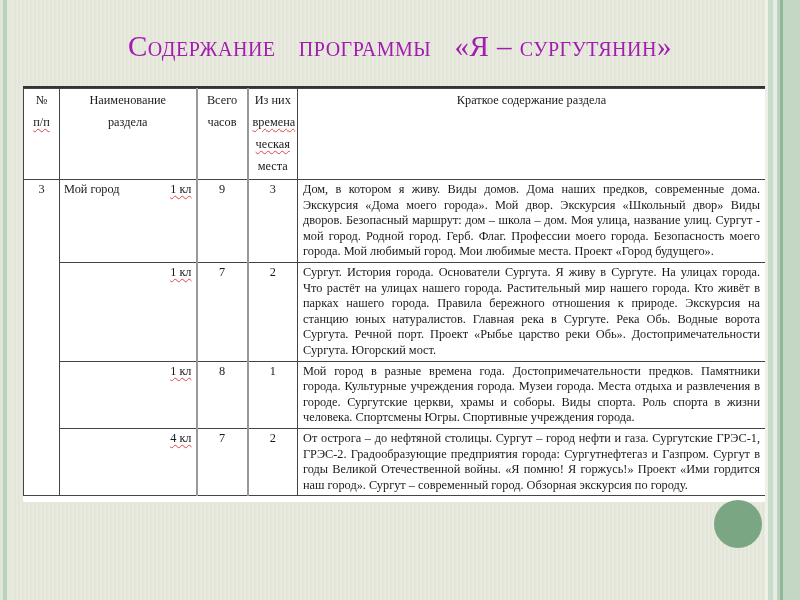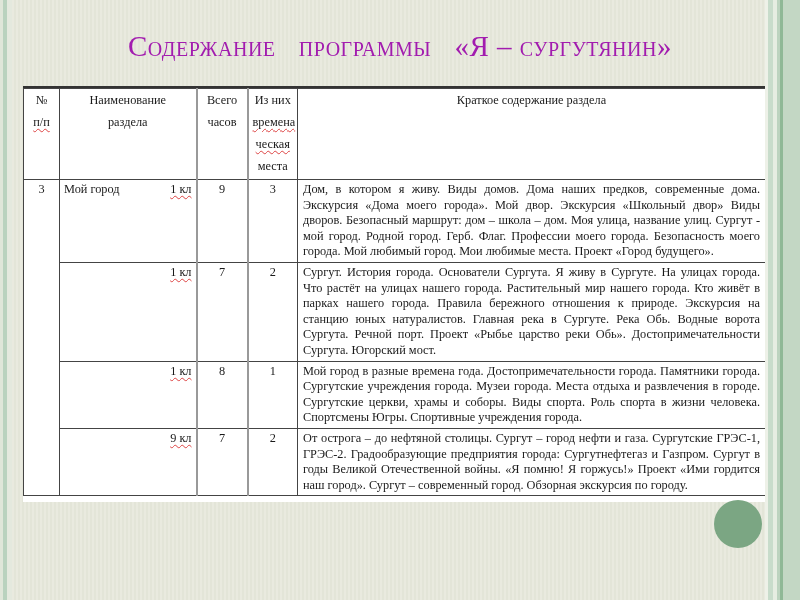--- a/index.html
+++ b/index.html
@@ -114,25 +114,25 @@
         <td class="hrs c3">7</td>
         <td class="hrs c4">2</td>
         <td class="desc c5">Сургут. История города. Основатели Сургута. Я живу в Сургуте.  На улицах города. Что растёт на улицах нашего города. Растительный мир нашего города. Кто живёт в парках нашего города. Правила бережного отношения к природе. Экскурсия на станцию юных натуралистов. Главная река в Сургуте. Река Обь. Водные ворота Сургута. Речной порт. Проект «Рыбье царство реки Обь». Достопримечательности Сургута. Югорский мост.</td>
       </tr>
       <tr>
         <td class="c2 grade">
           <span class="squig">1 кл</span>
         </td>
         <td class="hrs c3">8</td>
         <td class="hrs c4">1</td>
-        <td class="desc c5">Мой город в разные времена года. Достопримечательности города. Памятники города. Сургутские учреждения города. Музеи города. Места отдыха и развлечения в городе. Сургутские церкви, храмы и соборы. Виды спорта. Роль спорта в жизни человека. Спортсмены Югры.  Спортивные учреждения города.</td>
+        <td class="desc c5">Мой город в разные времена года. Достопримечательности предков. Памятники города. Культурные учреждения города. Музеи города. Места отдыха и развлечения в городе. Сургутские церкви, храмы и соборы. Виды спорта. Роль спорта в жизни человека. Спортсмены Югры.  Спортивные учреждения города.</td>
       </tr>
       <tr>
         <td class="c2 grade">
-          <span class="squig">9 кл</span>
+          <span class="squig">4 кл</span>
         </td>
         <td class="hrs c3">7</td>
         <td class="hrs c4">2</td>
         <td class="desc c5">От острога – до нефтяной столицы. Сургут – город нефти и газа. Сургутские ГРЭС-1, ГРЭС-2. Градообразующие предприятия города: Сургутнефтегаз и Газпром. Сургут в годы Великой Отечественной войны. «Я помню! Я горжусь!» Проект «Ими гордится наш город». Сургут – современный город. Обзорная экскурсия по городу.</td>
       </tr>
     </tbody>
   </table>
 </div>
 
 <div class="circle"></div>

